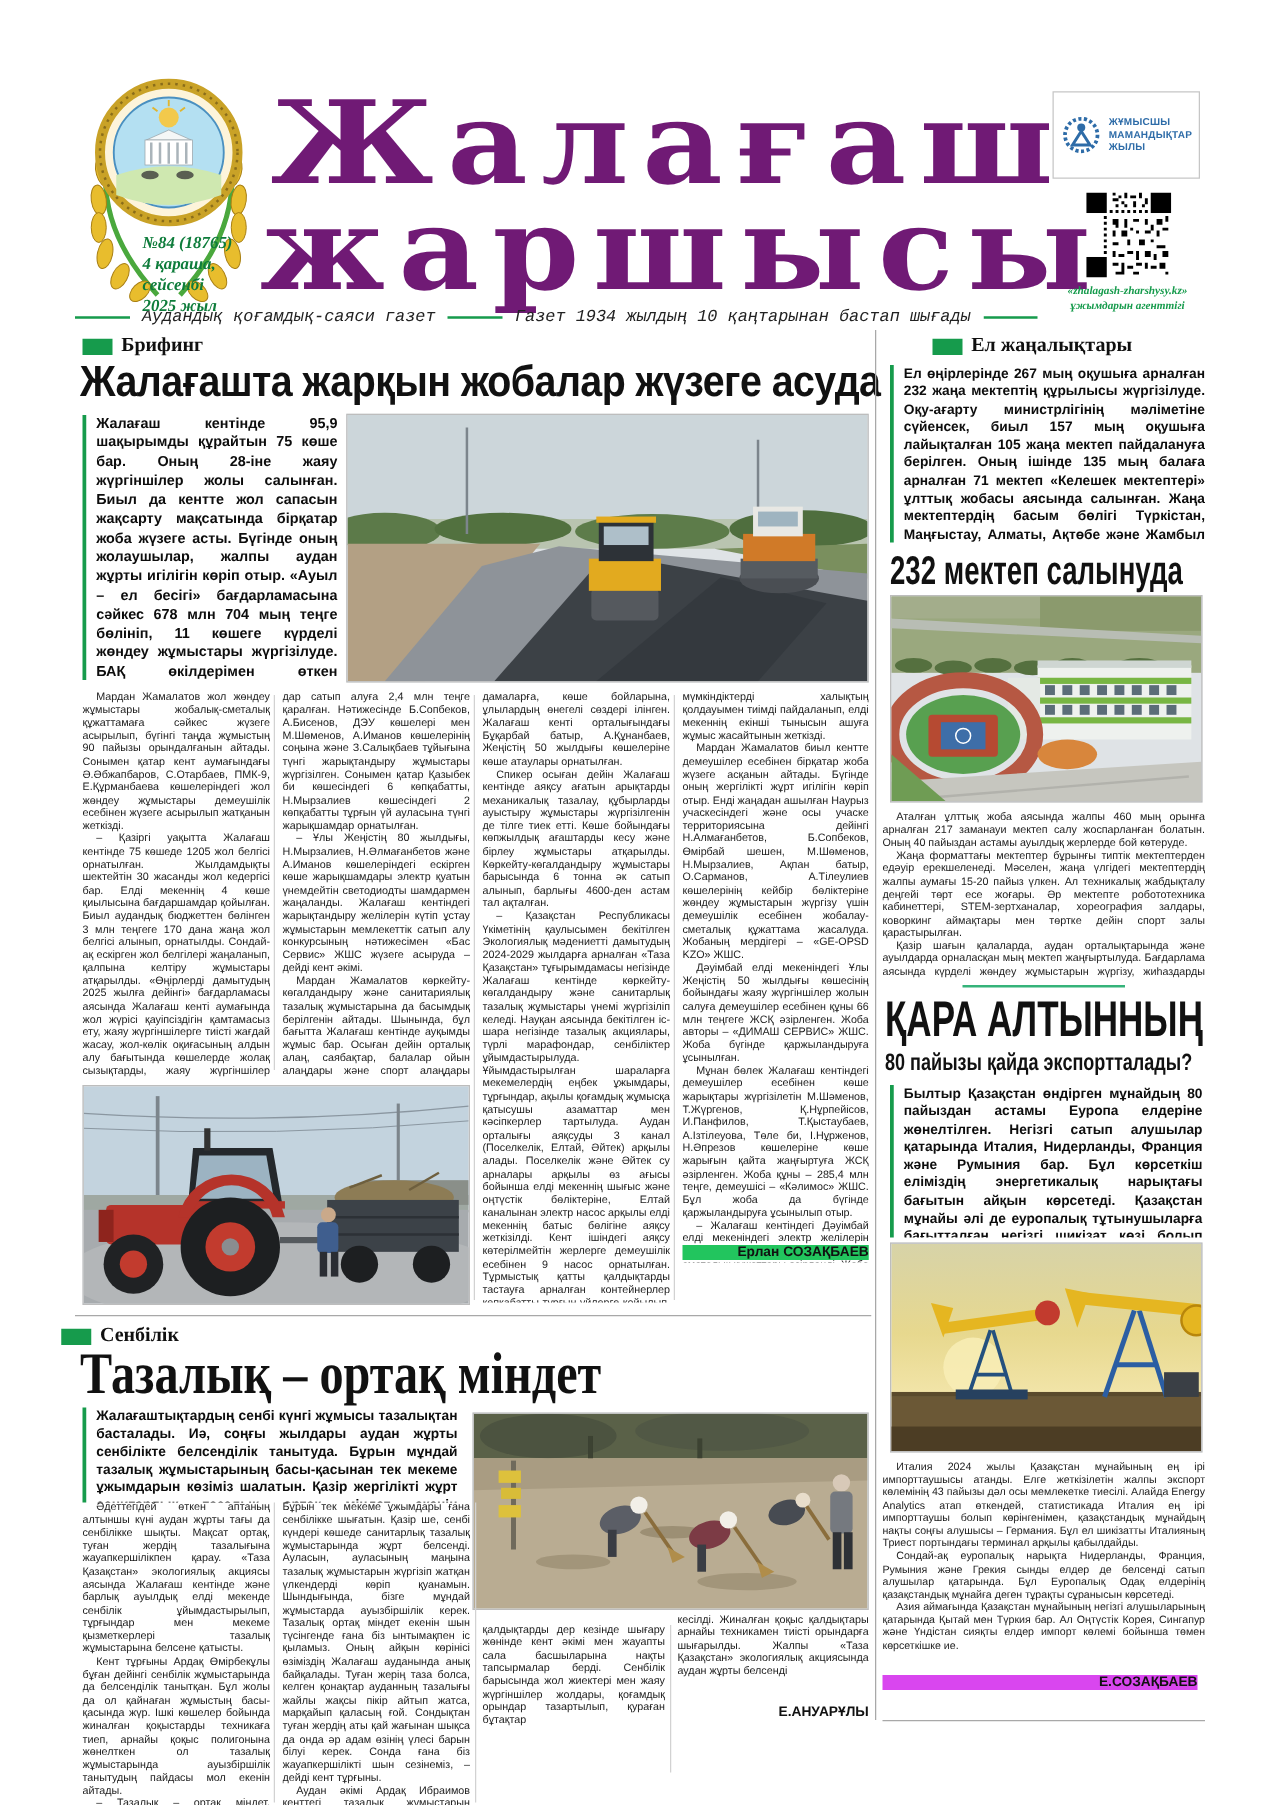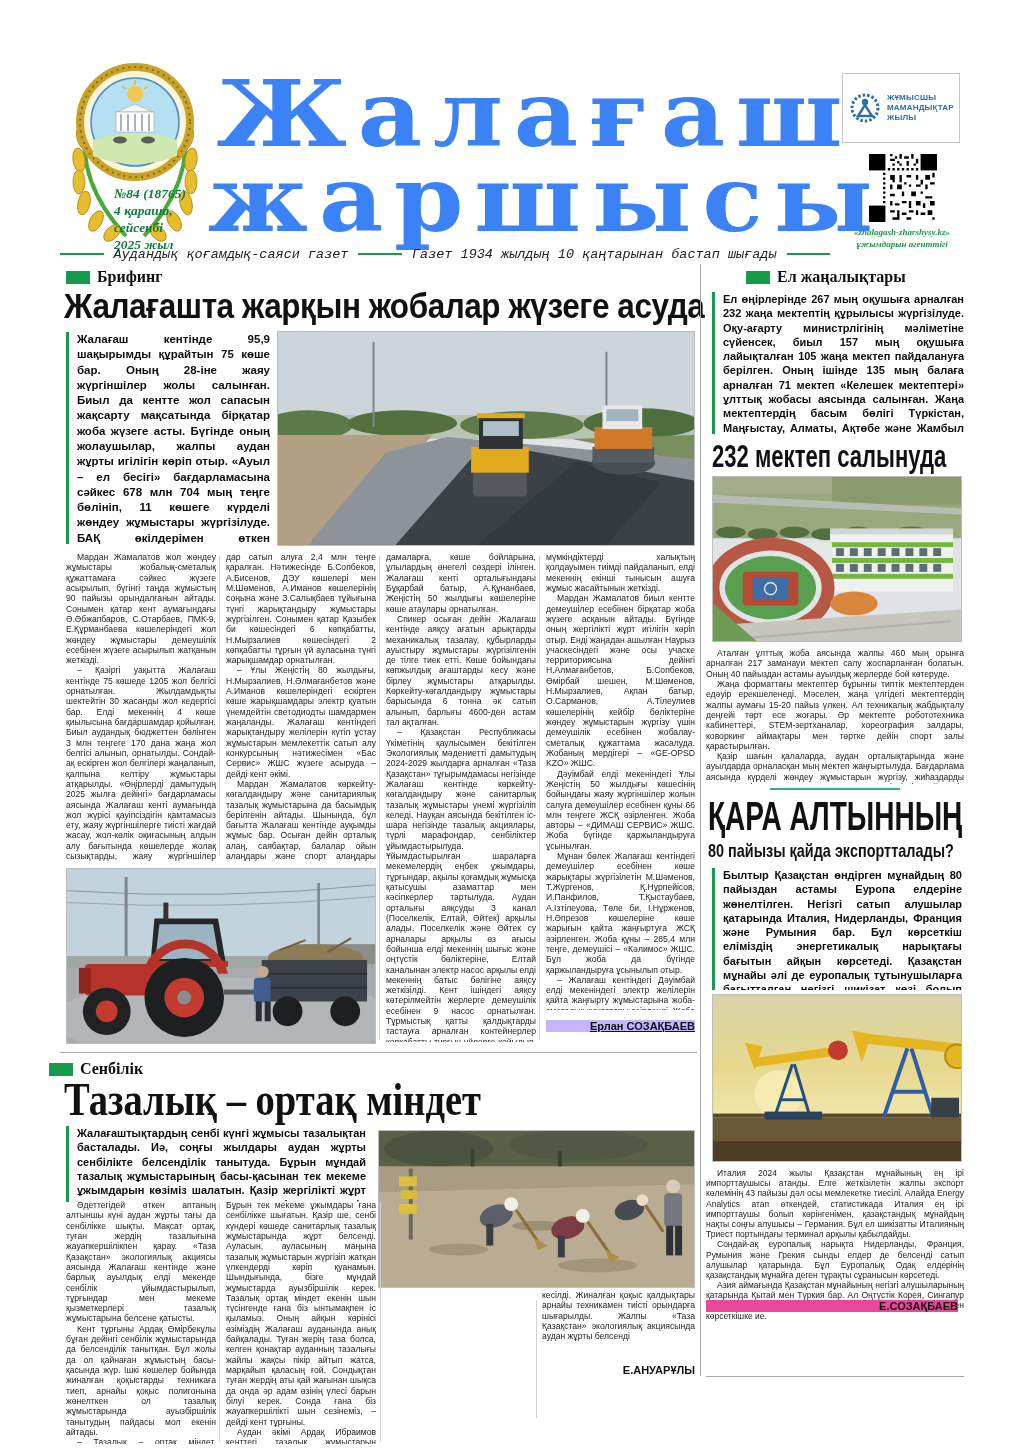--- a/index.html
+++ b/index.html
@@ -9,21 +9,21 @@
     background: #ffffff; overflow: hidden;
     font-family: "Liberation Sans", sans-serif; color:#1b1b1b;
   }
   .abs { position:absolute; }
   :root {
     --green:#169b4c; --green-dark:#0e7c3b; --ink:#111; --rule:#a8a8a8; --colrule:#d2d2d2;
   }
   
   .issue-info { font-family:"Liberation Serif", serif; font-style: italic; font-weight: bold;
     color: var(--green-dark); font-size: 13.5px; line-height: 1.25; z-index: 3; }
-  .masthead-title { text-align:center; color:#3b82f6; font-family:"DejaVu Serif", serif;
+  .masthead-title { text-align:center; color:#701a75; font-family:"DejaVu Serif", serif;
     font-weight:bold; line-height:0.92; }
   .masthead-title div { font-size: 92px; letter-spacing: 10px; transform: scaleX(1.08); transform-origin: 50% 50%; white-space: nowrap; }
   .badge { border:1px solid #c6c6c6; background:#fff; display:flex; align-items:center; gap:5px; padding:4px 5px; }
   .badge-text { color:#2e6ca8; font-weight:bold; font-size:8px; line-height:1.25; letter-spacing:0.2px; }
   .qr-caption { text-align:center; color:var(--green); font-family:"Liberation Serif",serif;
     font-style:italic; font-weight:bold; font-size:9px; line-height:1.35; }
   .subtitle-row { display:flex; align-items:center; gap:10px; }
   .subtitle-row .rule { flex:1; height:2px; background:var(--green); }
   .subtitle-row .sub { font-family:Liberation Mono, monospace; font-style:italic; font-size:13.5px; color:#222; white-space:nowrap; }
   
@@ -213,21 +213,21 @@
 
   </div>
   <div class="abs body-col" style="left:546px; top:552px; width:149px; height:458px;">
     <p class="cont">мүмкіндіктерді халықтың қолдауымен тиімді пайдаланып, елді мекеннің екінші тынысын ашуға жұмыс жасайтынын жеткізді.</p>
     <p>Мардан Жамалатов биыл кентте демеушілер есебінен бірқатар жоба жүзеге асқанын айтады. Бүгінде оның жергілікті жұрт игілігін көріп отыр. Енді жаңадан ашылған Наурыз учаскесіндегі және осы учаске территориясына дейінгі Н.Алмағанбетов, Б.Сопбеков, Өмірбай шешен, М.Шөменов, Н.Мырзалиев, Ақпан батыр, О.Сарманов, А.Тілеулиев көшелерінің кейбір бөліктеріне жөндеу жұмыстарын жүргізу үшін демеушілік есебінен жобалау-сметалық құжаттама жасалуда. Жобаның мердігері – «GE-OPSD KZO» ЖШС.</p>
     <p>Дәуімбай елді мекеніндегі Ұлы Жеңістің 50 жылдығы көшесінің бойындағы жаяу жүргіншілер жолын салуға демеушілер есебінен құны 66 млн теңгеге ЖСҚ әзірленген. Жоба авторы – «ДИМАШ СЕРВИС» ЖШС. Жоба бүгінде қаржыландыруға ұсынылған.</p>
     <p>Мұнан бөлек Жалағаш кентіндегі демеушілер есебінен көше жарықтары жүргізілетін М.Шәменов, Т.Жүргенов, Қ.Нұрпейісов, И.Панфилов, Т.Қыстаубаев, А.Ізтілеуова, Төле би, І.Нұрженов, Н.Әпрезов көшелеріне көше жарығын қайта жаңғыртуға ЖСҚ әзірленген. Жоба құны – 285,4 млн теңге, демеушісі – «Кәлимос» ЖШС. Бұл жоба да бүгінде қаржыландыруға ұсынылып отыр.</p>
     <p>– Жалағаш кентіндегі Дәуімбай елді мекеніндегі электр желілерін қайта жаңғырту жұмыстарына жоба-сметалық құжаттары әзірленді. Жоба авторы – «ЖОБА ҚҰРЫЛЫС» ЖШС. Сондай-ақ Жалағаш кентіндегі орталық алаңды қайта жаңғырту жобасының жоба-сметалық құжаттары әзірленіп, сараптамадан өткізілді. Жоба құны – 315,2 млн теңге. Облыстық энергетика және тұрғын үй-коммуналдық шаруашылық басқармасына бюджеттік өтінім жолданды, – дейді спикер.</p>
 
   </div>
-  <div class="abs byline" style="left:546px; top:1020px; width:149px; background:#c4b5fd;text-decoration:underline;">Ерлан СОЗАҚБАЕВ</div>
+  <div class="abs byline" style="left:546px; top:996px; width:149px; background:#22c55e;">Ерлан СОЗАҚБАЕВ</div>
 
   <div class="abs colrule" style="left:219px; top:556px; height:300px;"></div>
   <div class="abs colrule" style="left:379px; top:556px; height:484px;"></div>
   <div class="abs colrule" style="left:539px; top:556px; height:484px;"></div>
 
   <div class="abs photo" style="left:66px; top:868px; width:310px; height:176px;">
     <svg viewBox="0 0 310 176" preserveAspectRatio="none">
       <rect width="310" height="98" fill="#c3d3de"></rect>
       <path d="M0 22 Q155 32 310 16" stroke="#8a96a0" fill="none" stroke-width="1"></path>
       <path d="M0 34 Q155 42 310 28" stroke="#8a96a0" fill="none" stroke-width="0.8"></path>
@@ -329,20 +329,23 @@
   </div>
 
   <div class="abs body-col" style="left:66px; top:1200px; width:150px; height:244px;">
     <p>Әдеттегідей өткен аптаның алтыншы күні аудан жұрты тағы да сенбілікке шықты. Мақсат ортақ, туған жердің тазалығына жауапкершілікпен қарау. «Таза Қазақстан» экологиялық акциясы аясында Жалағаш кентінде және барлық ауылдық елді мекенде сенбілік ұйымдастырылып, тұрғындар мен мекеме қызметкерлері тазалық жұмыстарына белсене қатысты.</p>
     <p>Кент тұрғыны Ардақ Өмірбекұлы бұған дейінгі сенбілік жұмыстарында да белсенділік танытқан. Бұл жолы да ол қайнаған жұмыстың басы-қасында жүр. Ішкі көшелер бойында жиналған қоқыстарды техникаға тиеп, арнайы қоқыс полигонына жөнелткен ол тазалық жұмыстарында ауызбіршілік танытудың пайдасы мол екенін айтады.</p>
     <p>– Тазалық – ортақ міндет. Сондықтан бұл істе біз жұмыла іс қылуымыз керек. Қазір баяғыдай емес, осындай жауапкершілікті тұрғындар да түсінген.</p>
   </div>
   <div class="abs body-col" style="left:226px; top:1200px; width:150px; height:244px;">
     <p class="cont">Бұрын тек мекеме ұжымдары ғана сенбілікке шығатын. Қазір ше, сенбі күндері көшеде санитарлық тазалық жұмыстарында жұрт белсенді. Ауласын, ауласының маңына тазалық жұмыстарын жүргізіп жатқан үлкендерді көріп қуанамын. Шындығында, бізге мұндай жұмыстарда ауызбіршілік керек. Тазалық ортақ міндет екенін шын түсінгенде ғана біз ынтымақпен іс қыламыз. Оның айқын көрінісі өзіміздің Жалағаш ауданында анық байқалады. Туған жерің таза болса, келген қонақтар ауданның тазалығы жайлы жақсы пікір айтып жатса, марқайып қаласың ғой. Сондықтан туған жердің аты қай жағынан шықса да онда әр адам өзінің үлесі барын білуі керек. Сонда ғана біз жауапкершілікті шын сезінеміз, – дейді кент тұрғыны.</p>
     <p>Аудан әкімі Ардақ Ибраимов кенттегі тазалық жұмыстарын бақылап, санитарлық тазалық кезінде жиналған</p>
+  </div>
+  <div class="abs body-col" style="left:386px; top:1298px; width:146px; height:120px;">
+    <p class="cont">қалдықтарды дер кезінде шығару жөнінде кент әкімі мен жауапты сала басшыларына нақты тапсырмалар берді. Сенбілік барысында жол жиектері мен жаяу жүргіншілер жолдары, қоғамдық орындар тазартылып, қураған бұтақтар</p>
   </div>
   <div class="abs body-col" style="left:542px; top:1290px; width:153px; height:90px;">
     <p class="cont">кесілді. Жиналған қоқыс қалдықтары арнайы техникамен тиісті орындарға шығарылды. Жалпы «Таза Қазақстан» экологиялық акциясында аудан жұрты белсенді</p>
   </div>
   <div class="abs byline" style="left:542px; top:1364px; width:153px;">Е.АНУАРҰЛЫ</div>
 
   <div class="abs colrule" style="left:219px; top:1202px; height:240px;"></div>
   <div class="abs colrule" style="left:380px; top:1202px; height:240px;"></div>
   <div class="abs colrule" style="left:536px; top:1300px; height:118px;"></div>
 
@@ -464,15 +467,15 @@
       <circle cx="246" cy="62" r="12" fill="#e5b621" stroke="#b8860b" stroke-width="2"></circle>
       <rect x="220" y="104" width="28" height="20" fill="#3a3f45"></rect>
     </svg>
   </div>
 
   <div class="abs body-col" style="left:706px; top:1168px; width:258px; height:184px; font-size:8.5px;">
     <p>Италия 2024 жылы Қазақстан мұнайының ең ірі импорттаушысы атанды. Елге жеткізілетін жалпы экспорт көлемінің 43 пайызы дәл осы мемлекетке тиесілі. Алайда Energy Analytics атап өткендей, статистикада Италия ең ірі импорттаушы болып көрінгенімен, қазақстандық мұнайдың нақты соңғы алушысы – Германия. Бұл ел шикізатты Италияның Триест портындағы терминал арқылы қабылдайды.</p>
     <p>Сондай-ақ еуропалық нарықта Нидерланды, Франция, Румыния және Грекия сынды елдер де белсенді сатып алушылар қатарында. Бұл Еуропалық Одақ елдерінің қазақстандық мұнайға деген тұрақты сұранысын көрсетеді.</p>
     <p>Азия аймағында Қазақстан мұнайының негізгі алушыларының қатарында Қытай мен Түркия бар. Ал Оңтүстік Корея, Сингапур және Үндістан сияқты елдер импорт көлемі бойынша төмен көрсеткішке ие.</p>
   </div>
-  <div class="abs byline" style="left:706px; top:1300px; width:252px; background:#ec4899;">Е.СОЗАҚБАЕВ</div>
+  <div class="abs byline" style="left:706px; top:1340px; width:252px; background:#d946ef;">Е.СОЗАҚБАЕВ</div>
 
 </div>
 
 </body></html>

